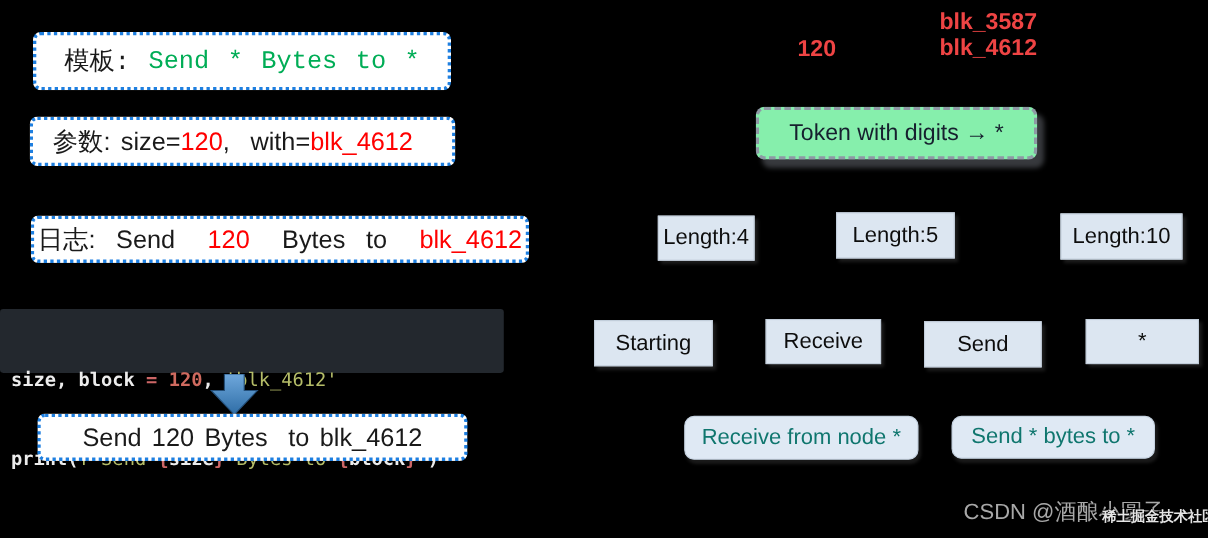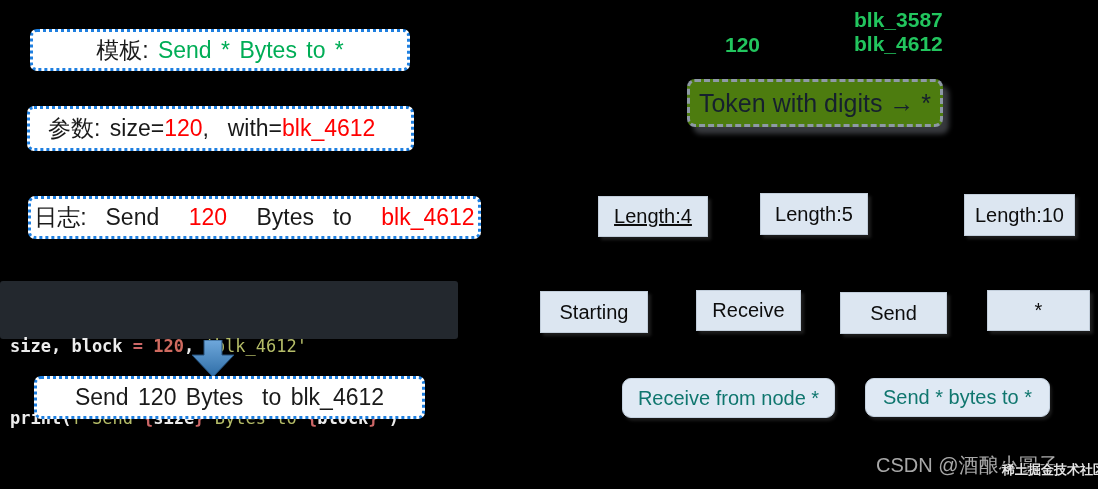--- a/index.html
+++ b/index.html
@@ -19,21 +19,21 @@
     border-radius: 7px;
     display: flex;
     align-items: center;
     justify-content: center;
     font-size: 23px;
     white-space: pre;
     word-spacing: 3px;
     box-sizing: border-box;
     color: #1a1a1a;
   }
-  .box-template { left: 30px;  top: 29px;  width: 380px; height: 42px; }
+  .box-template { left: 30px;  top: 29px;  width: 380px; height: 53px; font-family: Liberation Mono, monospace; }
   .box-params   { left: 27px;  top: 106px; width: 387px; height: 45px; justify-content: flex-start; padding-left: 18px; }
   .box-log      { left: 28px;  top: 196px; width: 453px; height: 43px; gap: 20px; }
   .box-result   { left: 34px;  top: 376px; width: 391px; height: 43px; }
 
   .c-black { color: #1a1a1a; }
   .c-red   { color: #FF0000; }
   .c-green { color: #00AD56; }
 
   
   .code-panel {
@@ -53,56 +53,56 @@
   .c-op    { color: #CC6666; font-weight: 600; }
   .c-num   { color: #CF6A5F; font-weight: 600; }
   .c-str   { color: #B5BD68; }
 
   
   .flow-arrow { position: absolute; left: 190px; top: 340px; width: 46px; height: 37px; }
 
   
   .leaf {
     position: absolute;
-    color: #22c55e;
+    color: #ef4444;
     font-weight: bold;
     font-size: 21px;
     white-space: pre;
   }
   .leaf-120  { left: 725px; top: 33px; }
   .leaf-3587 { left: 854px; top: 8px; }
   .leaf-4612 { left: 854px; top: 32px; }
 
   .rule-box {
     position: absolute;
-    left: 687px; top: 79px;
+    left: 687px; top: 97px;
     width: 256px; height: 48px;
-    background: #4d7c0f;
+    background: #86efac;
     border: 3px dashed #8E99A5;
     border-radius: 8px;
     box-sizing: border-box;
     display: flex; align-items: center; justify-content: center;
-    font-size: 25px;
+    font-size: 21px;
     color: #16202E;
     box-shadow: 6px 7px 5px rgba(145,150,160,0.38);
     white-space: pre;
   }
 
   .node {
     position: absolute;
     background: #DCE6F1;
     border: 1px solid #C2CEDB;
     box-sizing: border-box;
     display: flex; align-items: center; justify-content: center;
     font-size: 20px;
     color: #0d0d0d;
     box-shadow: 3px 3px 3px rgba(130,130,130,0.22);
     white-space: pre;
   }
-  .node-len4  { left: 598px; top: 196px; width: 110px; height: 41px; text-decoration: underline; }
+  .node-len4  { left: 598px; top: 196px; width: 88px; height: 41px; }
   .node-len5  { left: 760px; top: 193px; width: 108px; height: 42px; }
   .node-len10 { left: 964px; top: 194px; width: 111px; height: 42px; }
   .node-starting { left: 540px; top: 291px; width: 108px; height: 42px; }
   .node-receive  { left: 696px; top: 290px; width: 105px; height: 41px; }
   .node-send     { left: 840px; top: 292px; width: 107px; height: 42px; }
   .node-star     { left: 987px; top: 290px; width: 103px; height: 41px; }
 
   .tmpl-node {
     position: absolute;
     background: #DFE9F4;

